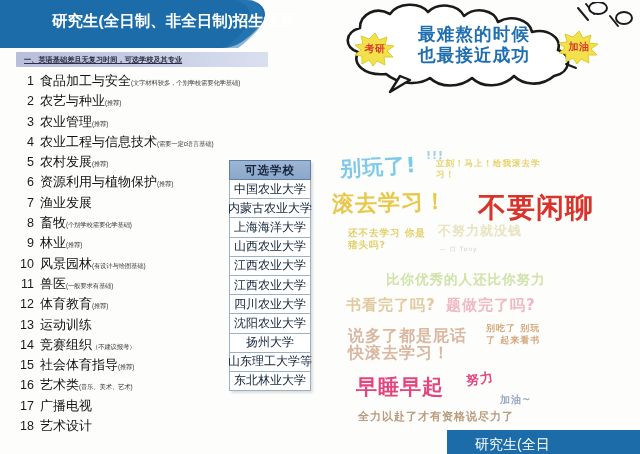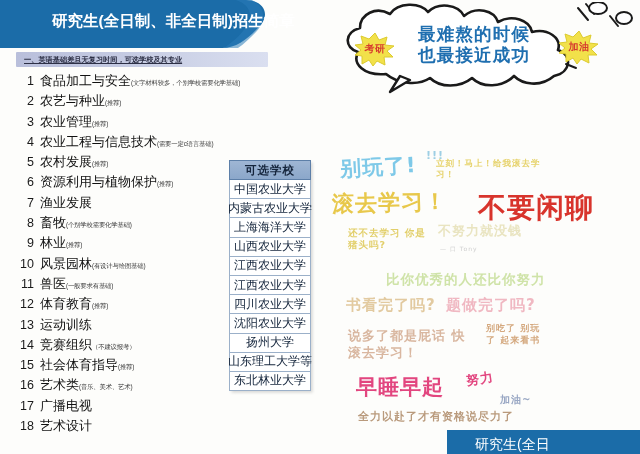--- a/index.html
+++ b/index.html
@@ -195,21 +195,21 @@
   .g1-mark { left: 108px; top: 150px; font-size: 11px; color: #9ecfe4; }
   .g2 { left: 118px; top: 158px; font-size: 8.5px; color: #e6d26a; line-height: 11px; white-space: normal; width: 105px; }
   .g3 { left: 14px; top: 190px; font-size: 22px; color: #e8c84b; transform: rotate(-1.5deg); }
   .g4 { left: 140px; top: 192px; font-size: 28px; color: #d8342c; margin-left: 20px; }
   .g5 { left: 30px; top: 227px; font-size: 9.5px; color: #e2cf6a; line-height: 12px; white-space: normal; width: 80px; }
   .g6 { left: 120px; top: 224px; font-size: 13px; color: #e9e4c0; }
   .g6b { left: 122px; top: 246px; font-size: 6px; color: #cfcfcf; font-weight: normal; }
   .g7 { left: 68px; top: 272px; font-size: 13.5px; color: #cfe3a8; font-family: Liberation Serif, serif; }
   .g8 { left: 28px; top: 297px; font-size: 15px; color: #e2caa0; }
   .g9 { left: 128px; top: 297px; font-size: 15px; color: #f0b8c2; }
-  .g10 { left: 30px; top: 327px; font-size: 13px; color: #d9b7a0; line-height: 17px; white-space: normal; width: 125px; }
+  .g10 { left: 30px; top: 327px; font-size: 16px; color: #d9b7a0; line-height: 17px; white-space: normal; width: 125px; }
   .g11 { left: 168px; top: 322px; font-size: 9px; color: #d4a87e; line-height: 12px; white-space: normal; width: 60px; }
   .g12 { left: 38px; top: 375px; font-size: 21px; color: #e2467f; }
   .g13 { left: 148px; top: 372px; font-size: 13px; color: #e2467f; transform: rotate(-8deg); }
   .g14 { left: 182px; top: 394px; font-size: 10px; color: #9aa8c4; }
   .g15 { left: 40px; top: 411px; font-size: 11px; color: #b99a7c; }
 
   
   .bottom-bar {
     position: absolute;
     left: 447px;

